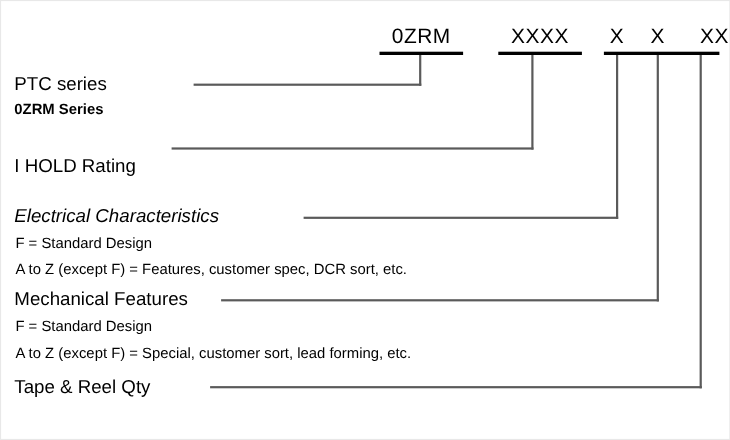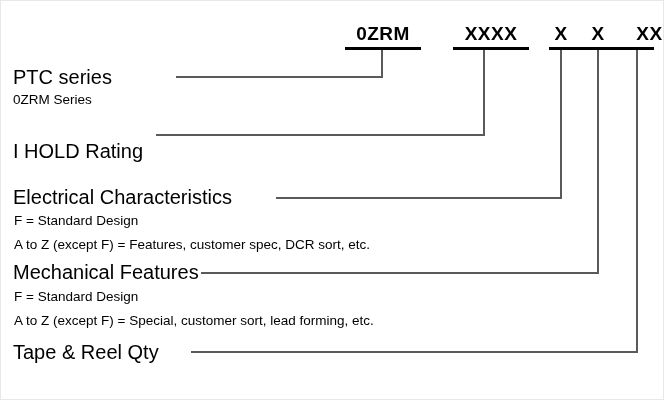--- a/index.html
+++ b/index.html
@@ -16,21 +16,21 @@
     box-sizing: border-box;
     overflow: hidden;
     font-family: "Liberation Sans", sans-serif;
     color: #000000;
   }
   
   .pn-seg {
     position: absolute;
     text-align: center;
     font-size: 19px;
-    font-weight: 700;
+    font-weight: 400;
     letter-spacing: 0.5px;
     line-height: 22px;
     color: #000;
     white-space: nowrap;
   }
   .pn-rule {
     position: absolute;
     background: #000000;
     height: 3px;
   }
@@ -41,36 +41,36 @@
     background: #5a5a5a;
   }
   .hline {
     position: absolute;
     height: 2px;
     background: #5a5a5a;
   }
   
   .heading {
     position: absolute;
-    font-size: 20px;
+    font-size: 17px;
     font-weight: 400;
     line-height: 20px;
     white-space: nowrap;
     color: #000;
   }
   .subline {
     position: absolute;
     font-size: 13.5px;
     font-weight: 400;
     line-height: 17px;
     white-space: nowrap;
     color: #000;
   }
   .subline-bold {
-    font-weight: 400;
+    font-weight: 700;
   }
 </style>
 </head>
 <body>
 
 <div id="diagram">
 
   <div class="pn-seg" style="left:344px; top:22px; width:76px;">0ZRM</div>
   <div class="pn-rule" style="left:344px; top:46px; width:76px;"></div>
 
@@ -95,21 +95,21 @@
   <div class="hline" style="left:200px; top:271px; width:398px;"></div>
 
   <div class="vline" style="left:635px; top:49px; height:303px;"></div>
   <div class="hline" style="left:190px; top:350px; width:447px;"></div>
 
   <div class="heading" style="left:12px; top:66px;">PTC series</div>
   <div class="subline subline-bold" style="left:12px; top:90px;">0ZRM Series</div>
 
   <div class="heading" style="left:12px; top:124px;margin-top:16px;">I HOLD Rating</div>
 
-  <div class="heading" style="left:12px; top:186px;">Electrical Characteristics</div>
+  <div class="heading" style="left:12px; top:186px;font-style:italic;">Electrical Characteristics</div>
   <div class="subline" style="left:13px; top:211px;">F = Standard Design</div>
   <div class="subline" style="left:13px; top:235px;">A to Z (except F) = Features, customer spec, DCR sort, etc.</div>
 
   <div class="heading" style="left:12px; top:261px;">Mechanical Features</div>
   <div class="subline" style="left:13px; top:287px;">F = Standard Design</div>
   <div class="subline" style="left:13px; top:311px;">A to Z (except F) = Special, customer sort, lead forming, etc.</div>
 
   <div class="heading" style="left:12px; top:341px;">Tape &amp; Reel Qty</div>
 
 </div>

